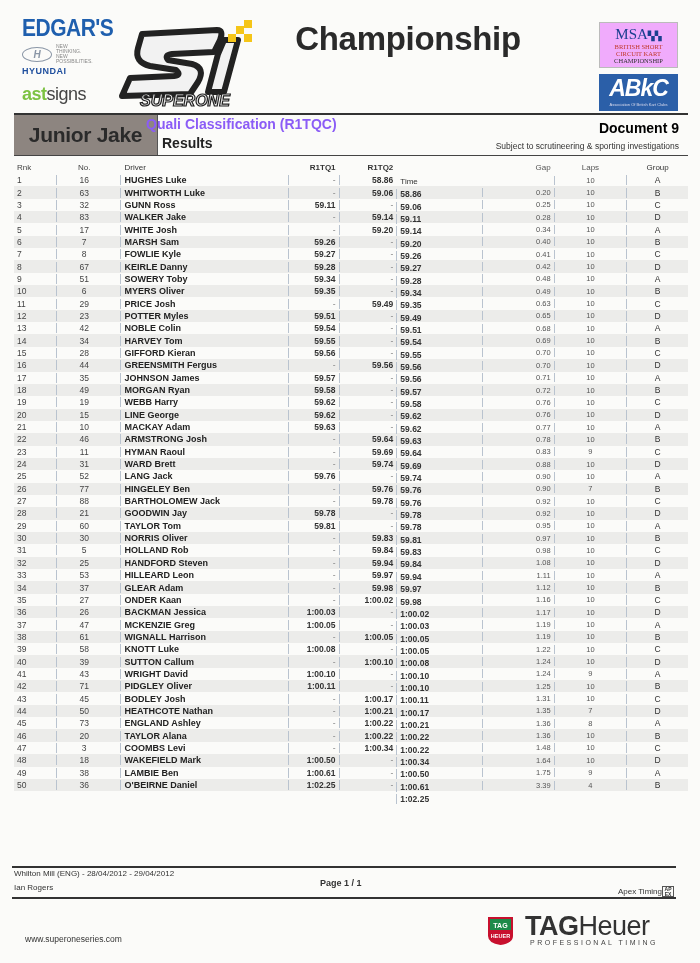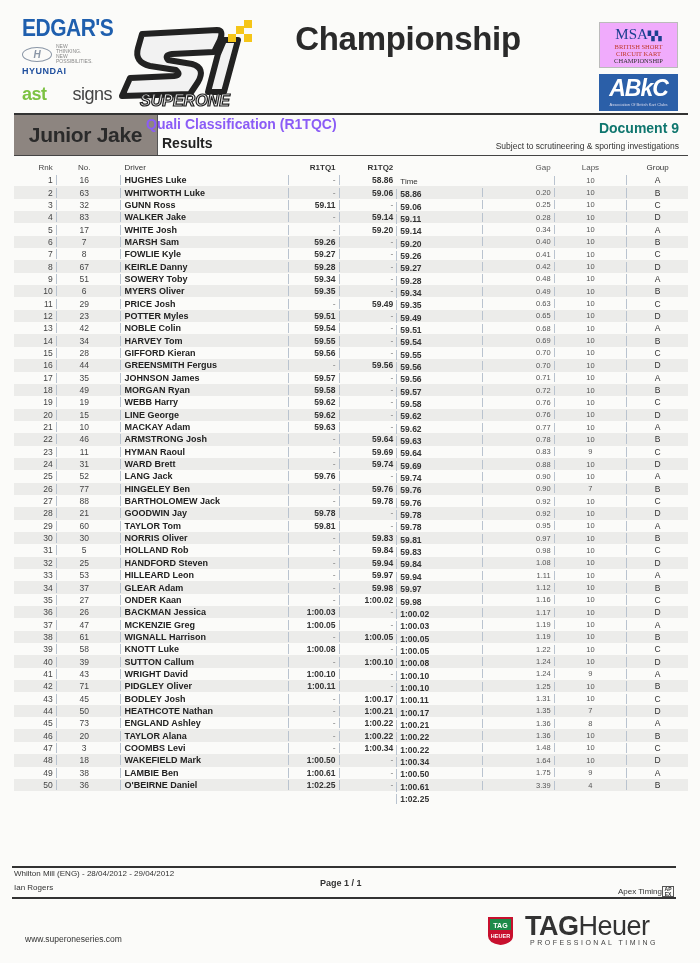--- a/index.html
+++ b/index.html
@@ -8,53 +8,53 @@
 
     
     .logos-left { position: absolute; left: 22px; top: 14px; width: 95px; }
     .edgars { font-family: "Liberation Sans", sans-serif; font-weight: bold; font-size: 21px; color: #1f5fae; letter-spacing: -0.5px; transform: scaleY(1.15); transform-origin: top left; display: block; }
     .hyundai-row { display: flex; align-items: center; margin-top: 6px; gap: 4px; }
     .hyundai-mark { width: 30px; height: 15px; border: 1.5px solid #8a96a6; border-radius: 50%; display: flex; align-items: center; justify-content: center; font-size: 10px; font-style: italic; font-weight: bold; color: #8a96a6; }
     .hyundai-tag { font-size: 5px; line-height: 5px; color: #888; text-transform: uppercase; }
     .hyundai-word { font-size: 9px; font-weight: bold; color: #1f4f9e; letter-spacing: 0.5px; display: block; margin-top: 2px; }
     .astsigns { display: block; margin-top: 8px; font-size: 18px; letter-spacing: -0.5px; }
     .astsigns .ast { color: #7cc242; font-weight: bold; }
-    .astsigns .signs { color: #444; padding-left: 26px; }
+    .astsigns .signs { color: #444; }
 
     .s1-logo { position: absolute; left: 112px; top: 20px; width: 145px; height: 88px; }
 
     .champ-title { position: absolute; left: 258px; top: 24px; font-weight: bold; font-size: 33px; line-height: 30px; color: #2a2a2a; text-align: center; width: 300px; letter-spacing: -0.3px; }
 
     .msa-box { position: absolute; left: 599px; top: 22px; width: 79px; height: 46px; border: 1px solid #bbb; background: #f0abfc; text-align: center; padding-top: 2px; }
     .msa-word { font-family: "Liberation Serif", serif; font-size: 15px; color: #1a3f8f; line-height: 15px; }
     .msa-flag { color: #1a3f8f; font-size: 9px; }
     .msa-line { font-family: "Liberation Serif", serif; font-size: 6.5px; line-height: 7px; color: #c0392b; }
     .msa-line.dark { color: #333; }
     .abkc-box { position: absolute; left: 599px; top: 74px; width: 79px; height: 37px; background: #2b5fa8; color: #fff; text-align: center; }
     .abkc-word { font-weight: bold; font-size: 23px; line-height: 28px; font-style: italic; letter-spacing: -1px; }
     .abkc-sub { font-size: 4px; line-height: 5px; color: #dde; }
 
     
     .band-topline { position: absolute; left: 14px; right: 12px; top: 113px; height: 2px; background: #333; }
     .class-box { position: absolute; left: 14px; top: 115px; width: 143px; height: 40px; background: #8d8580; color: #2a2a2a; font-weight: bold; font-size: 21px; line-height: 40px; text-align: center; letter-spacing: -0.3px; }
     .session-title { position: absolute; left: 146px; top: 116px; font-weight: bold; font-size: 14px; color: #8b5cf6; }
     .session-sub { position: absolute; left: 162px; top: 135px; font-weight: bold; font-size: 14px; color: #222; }
     .band-divider { position: absolute; left: 157px; top: 115px; width: 1px; height: 40px; background: #555; }
-    .doc-label { position: absolute; right: 21px; top: 120px; font-weight: bold; font-size: 14px; color: #0f766e; }
+    .doc-label { position: absolute; right: 21px; top: 120px; font-weight: bold; font-size: 14px; color: #000000; }
     .subject-note { position: absolute; right: 21px; top: 141px; font-size: 8.5px; color: #333; }
     .band-bottomline { position: absolute; left: 14px; right: 12px; top: 155px; height: 1px; background: #444; }
 
     
     .results { position: absolute; left: 14px; top: 160px; width: 674px; }
     .thead, .trow { display: flex; align-items: center; font-size: 8.5px; }
     .thead { height: 14px; color: #333; }
     .trow { height: 12.35px; }
     .trow:nth-child(even) { background: #ececea; }
     .cell { padding: 0 3px; white-space: nowrap; overflow: hidden; }
-    .c-rnk { width: 42px; text-align: right; color: #444; }
+    .c-rnk { width: 42px; text-align: left; color: #444; }
     .c-no { width: 56px; text-align: center; color: #444; border-left: 1px solid #b9c3cf; }
     .c-drv { width: 169px; font-weight: bold; font-size: 9px; border-left: 1px solid #b9c3cf; padding-left: 4px; margin-left: 8px; }
     .c-q1 { width: 51px; text-align: right; font-weight: bold; color: #333; border-left: 1px solid #b9c3cf; }
     .c-q2 { width: 58px; text-align: right; font-weight: bold; color: #333; border-left: 1px solid #b9c3cf; }
     .c-time { width: 86px; text-align: left; font-weight: bold; color: #333; border-left: 1px solid #b9c3cf; margin-top: 28px; }
     .c-gap { width: 72px; text-align: right; color: #555; font-size: 7.5px; border-left: 1px solid #b9c3cf; }
     .c-laps { width: 73px; text-align: center; color: #555; font-size: 7.5px; border-left: 1px solid #b9c3cf; }
     .c-grp { width: 62px; text-align: center; color: #333; border-left: 1px solid #b9c3cf; }
     .thead .cell { border-left-color: transparent; font-weight: normal; font-size: 8px; }
     .thead .c-drv { font-weight: normal; font-size: 8px; }

